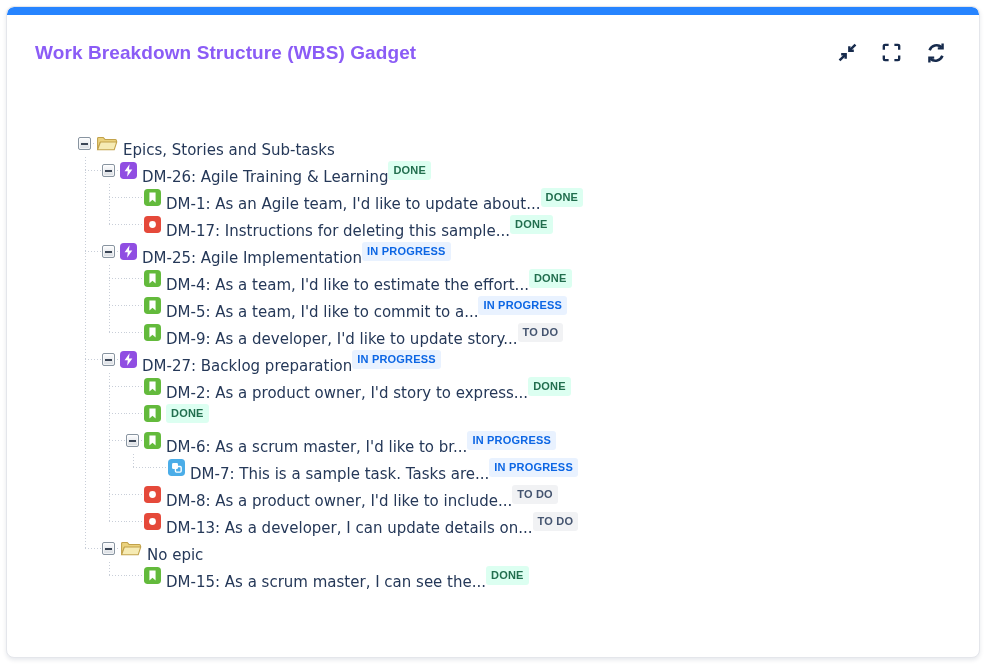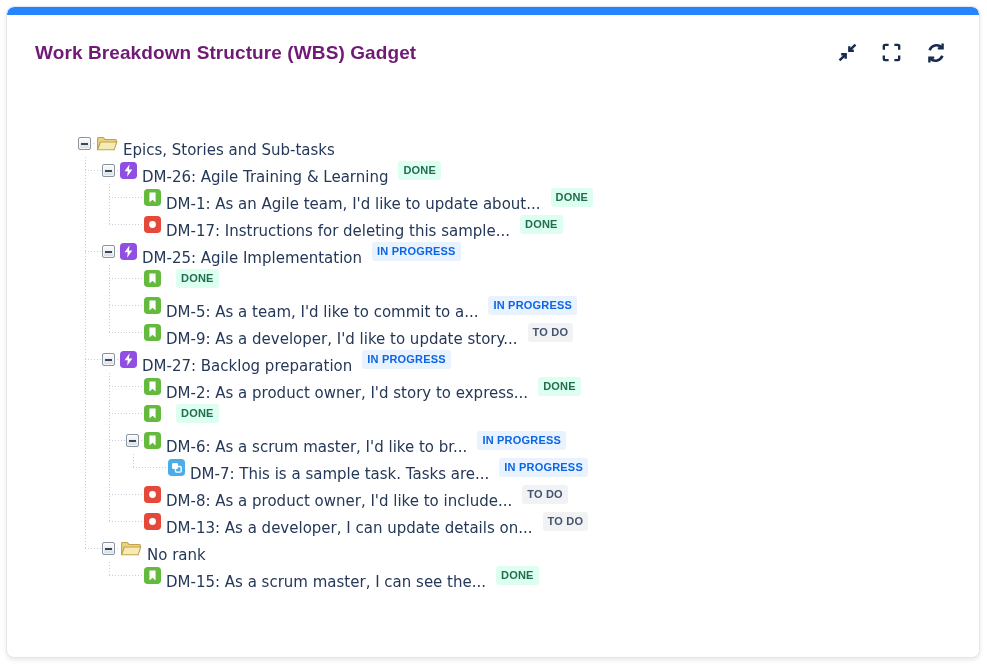--- a/index.html
+++ b/index.html
@@ -22,21 +22,21 @@
   }
   .accent { height: 8px; border-radius: 7px 7px 0 0; }
   .header {
     display: flex; justify-content: space-between; align-items: center;
     padding: 24px 30px 0 28px;
   }
   .title {
     margin: 0;
     font-family: "Liberation Sans", sans-serif;
     font-size: 19px; font-weight: 700;
-    color: #701a75; letter-spacing: 0.1px;
+    color: #8b5cf6; letter-spacing: 0.1px;
   }
   .actions { display: flex; gap: 17px; }
   .icon-btn {
     background: none; border: none; padding: 0; margin: 0;
     width: 27px; height: 27px;
     display: flex; align-items: center; justify-content: center;
     cursor: pointer;
   }
   .icon-btn svg { display: block; }
 
@@ -77,21 +77,20 @@
     box-shadow: 0 0 0 1px rgba(255,255,255,0.6) inset;
   }
   .minus-box::after {
     content: ""; position: absolute; left: 2px; right: 2px; top: 4.5px; height: 2px;
     background: #3B4656;
   }
   .type-icon { display: flex; margin-right: 5px; }
   .type-icon svg { display: block; }
   .label { white-space: nowrap; margin-top: 12px; }
   .badge {
-    margin-left: 10px;
     font-family: "Liberation Sans", sans-serif;
     font-size: 11px; font-weight: 700;
     line-height: 1; letter-spacing: 0.2px;
     padding: 4px 5px; border-radius: 3px;
     white-space: nowrap;
   }
 </style>
 </head>
 <body>
 
@@ -210,20 +209,21 @@
               <ul>
                 <li>
                   <div class="row">
                     <span class="ocl"></span>
                     <span class="type-icon">
                       <svg width="17" height="17" viewBox="0 0 16 16">
                         <rect width="16" height="16" rx="3.5" fill="#63BA3C"></rect>
                         <path d="M5.1 3.4 h5.8 v9.2 l-2.9 -2.4 -2.9 2.4 z" fill="#FFFFFF"></path>
                       </svg>
                     </span>
+                    <span class="label">DM-4: As a team, I'd like to estimate the effort...</span>
                     <span class="badge" style="background: rgb(220, 255, 241); color: rgb(33, 110, 78);">DONE</span>
                   </div>
                 </li>
                 <li>
                   <div class="row">
                     <span class="ocl"></span>
                     <span class="type-icon">
                       <svg width="17" height="17" viewBox="0 0 16 16">
                         <rect width="16" height="16" rx="3.5" fill="#63BA3C"></rect>
                         <path d="M5.1 3.4 h5.8 v9.2 l-2.9 -2.4 -2.9 2.4 z" fill="#FFFFFF"></path>
@@ -351,21 +351,21 @@
               <div class="row">
                 <span class="ocl">
                   <span class="minus-box"></span>
                 </span>
                 <span class="type-icon">
                   <svg width="22" height="17" viewBox="0 0 21 16">
                     <path d="M1.5 14 V3.2 a1 1 0 0 1 1 -1 h4.4 l1.7 1.9 h9.9 a1 1 0 0 1 1 1 V7 H4 Z" fill="#EBD27E" stroke="#C2A24B" stroke-width="1"></path>
                     <path d="M1.5 14 L4.2 6.6 h15.6 l-2.4 7.4 z" fill="#F6EBB4" stroke="#C2A24B" stroke-width="1"></path>
                   </svg>
                 </span>
-                <span class="label">No rank</span>
+                <span class="label">No epic</span>
               </div>
               <ul>
                 <li>
                   <div class="row">
                     <span class="ocl"></span>
                     <span class="type-icon">
                       <svg width="17" height="17" viewBox="0 0 16 16">
                         <rect width="16" height="16" rx="3.5" fill="#63BA3C"></rect>
                         <path d="M5.1 3.4 h5.8 v9.2 l-2.9 -2.4 -2.9 2.4 z" fill="#FFFFFF"></path>
                       </svg>

